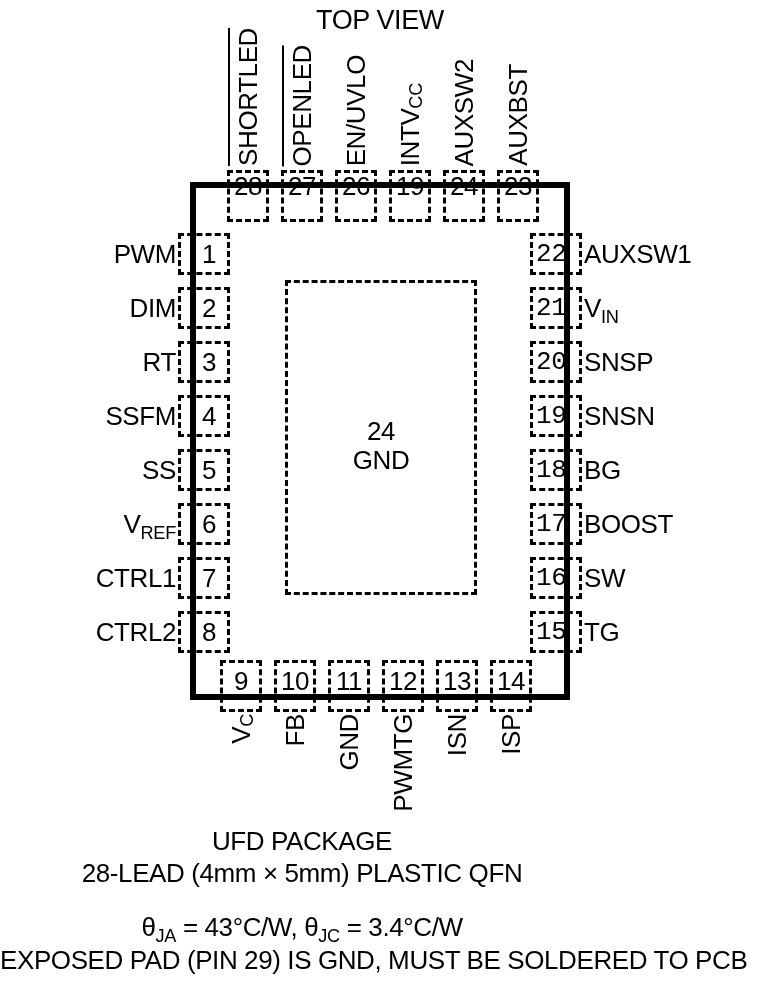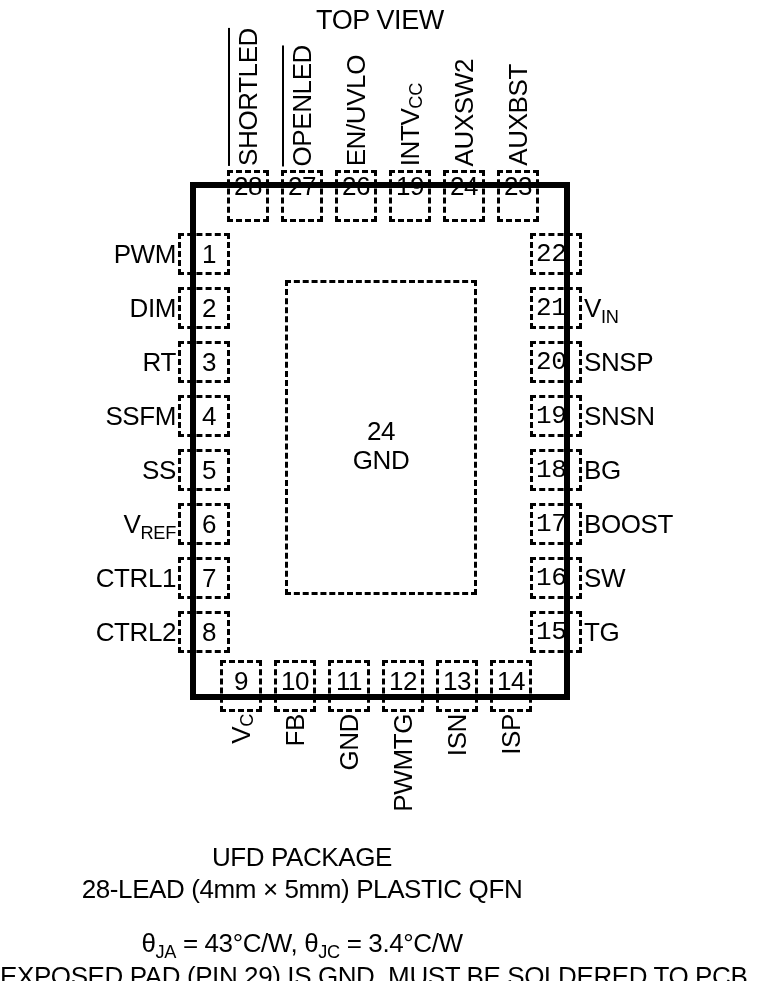--- a/index.html
+++ b/index.html
@@ -60,21 +60,21 @@
     writing-mode:vertical-rl; transform:rotate(180deg); white-space:nowrap;
   }
   .vtop    { bottom:815px; left:calc(196px + 52px + var(--i)*54px - 16px); }
   .vbottom { top:714px;    left:calc(196px + 45px + var(--i)*54px - 16px); }
   
   .ovl { border-right:2.5px solid #000; padding-right:3px; }
   sub { font-size:0.7em; letter-spacing:-0.3px; }
   
   .foot {
     position:absolute; left:0; width:604px; text-align:center;
-    font-size:26px; line-height:30px; white-space:nowrap;margin-top:16px;
+    font-size:26px; line-height:30px; white-space:nowrap;
   }
   .f1 { top:826px; } .f2 { top:858px; } .f3 { top:912px; } .f4 { top:945px; }
 </style>
 </head>
 <body>
 
 <div class="stage">
 
   <div class="title">TOP VIEW</div>
 
@@ -183,20 +183,21 @@
 
   <div class="hlabel hleft" style="--i:0"><span>PWM</span></div>
   <div class="hlabel hleft" style="--i:1"><span>DIM</span></div>
   <div class="hlabel hleft" style="--i:3"><span>SSFM</span></div>
   <div class="hlabel hleft" style="--i:2"><span>RT</span></div>
   <div class="hlabel hleft" style="--i:4"><span>SS</span></div>
   <div class="hlabel hleft" style="--i:5"><span>V</span><sub>REF</sub></div>
   <div class="hlabel hleft" style="--i:6"><span>CTRL1</span></div>
   <div class="hlabel hleft" style="--i:7"><span>CTRL2</span></div>
 
+  <div class="hlabel hright" style="--i:0"><span>AUXSW1</span></div>
   <div class="hlabel hright" style="--i:1"><span>V</span><sub>IN</sub></div>
   <div class="hlabel hright" style="--i:2"><span>SNSP</span></div>
   <div class="hlabel hright" style="--i:3"><span>SNSN</span></div>
   <div class="hlabel hright" style="--i:4"><span>BG</span></div>
   <div class="hlabel hright" style="--i:5"><span>BOOST</span></div>
   <div class="hlabel hright" style="--i:6"><span>SW</span></div>
   <div class="hlabel hright" style="--i:7"><span>TG</span></div>
 
   <div class="vlabel vbottom" style="--i:0"><span>V</span><sub>C</sub></div>
   <div class="vlabel vbottom" style="--i:1"><span>FB</span></div>

